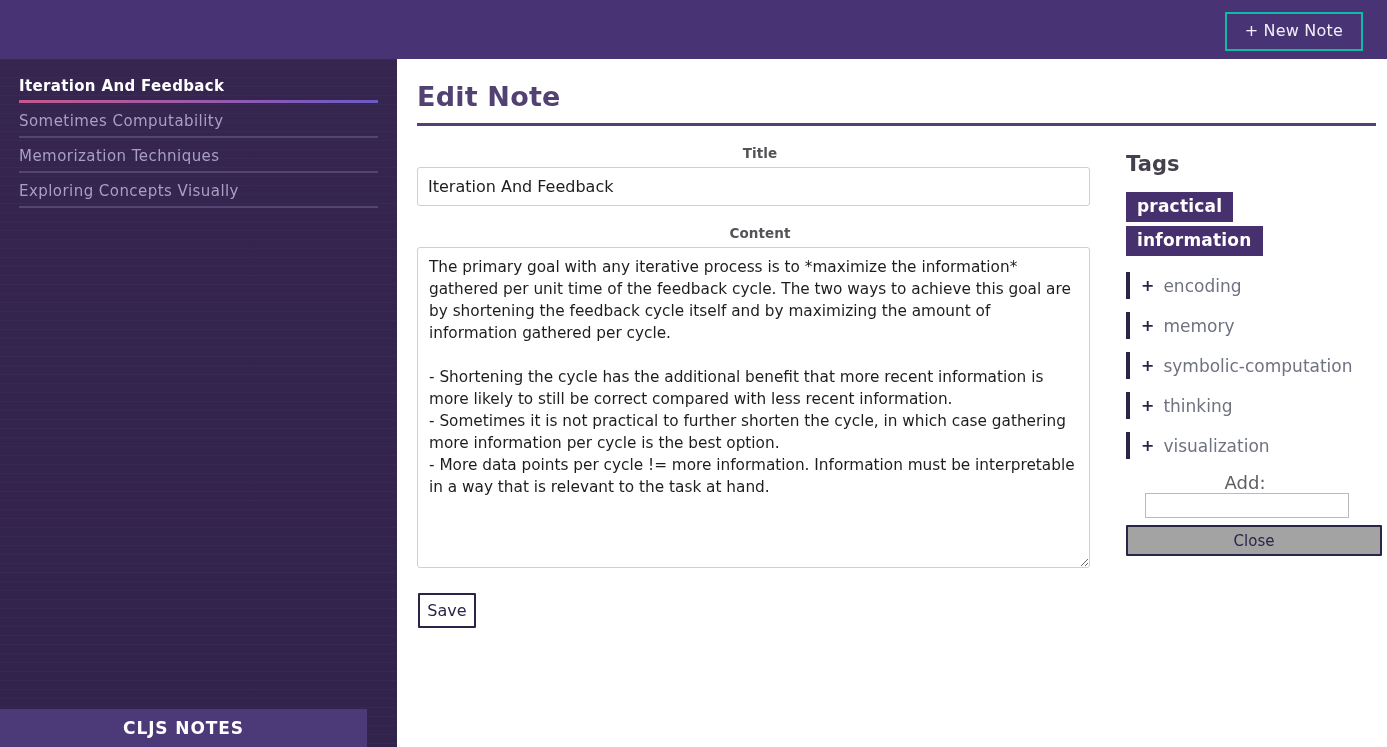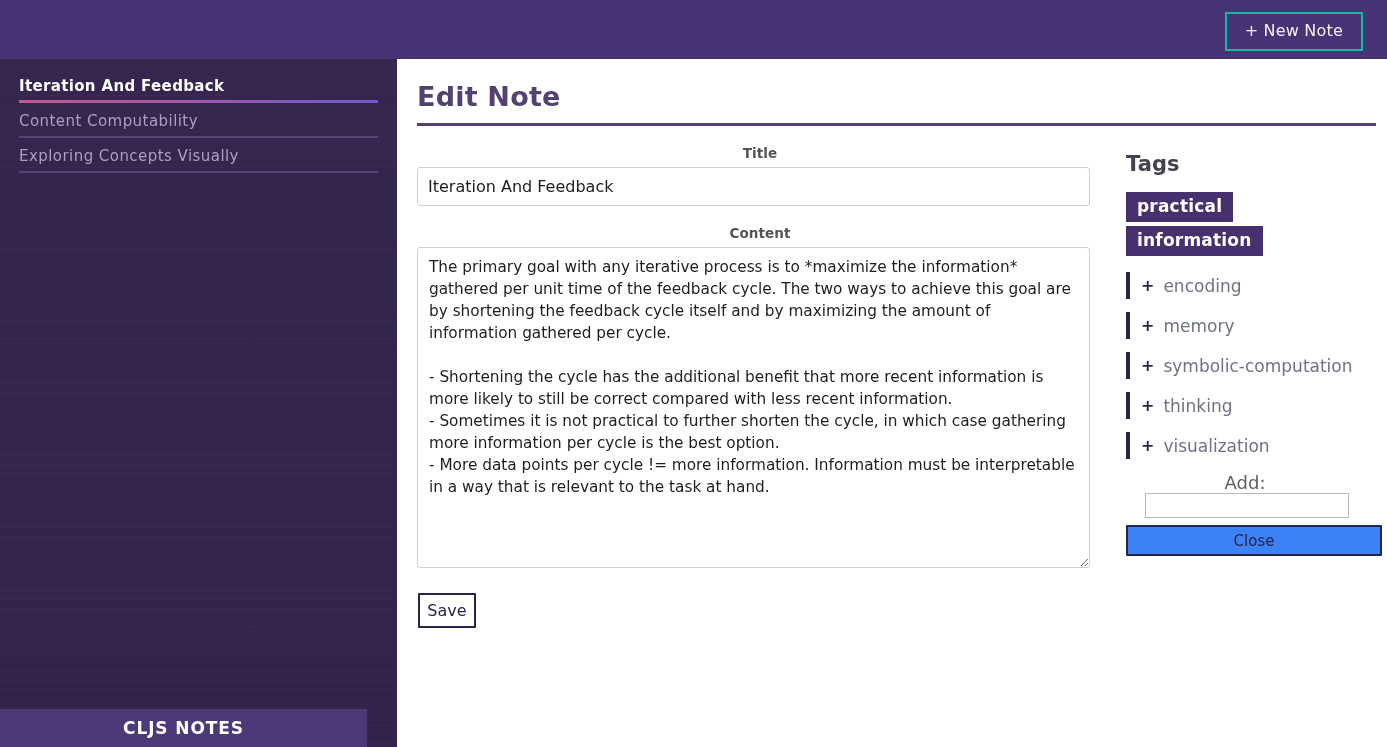--- a/index.html
+++ b/index.html
@@ -294,21 +294,21 @@
     padding: 2px 4px;
     outline: none;
   }
   .close-btn {
     display: block;
     margin-top: 7px;
     width: 256px;
     height: 31px;
     box-sizing: border-box;
     border: 2px solid #2b2449;
-    background: #3b82f6;
+    background: #a3a3a3;
     color: #2b2449;
     font-family: "DejaVu Sans", sans-serif;
     font-size: 15px;
     cursor: pointer;
     border-radius: 1px;
   }
 </style>
 </head>
 <body>
 
@@ -318,21 +318,25 @@
     <button class="new-note-btn">+ New Note</button>
   </div>
 
   <div class="sidebar">
     <ul class="note-list">
       <li class="note-item active">
         <span class="label">Iteration And Feedback</span>
         <span class="rule"></span>
       </li>
       <li class="note-item">
-        <span class="label">Content Computability</span>
+        <span class="label">Sometimes Computability</span>
+        <span class="rule"></span>
+      </li>
+      <li class="note-item">
+        <span class="label">Memorization Techniques</span>
         <span class="rule"></span>
       </li>
       <li class="note-item">
         <span class="label">Exploring Concepts Visually</span>
         <span class="rule"></span>
       </li>
     </ul>
 
     <div class="footer">
       <span class="brand">CLJS NOTES</span>

